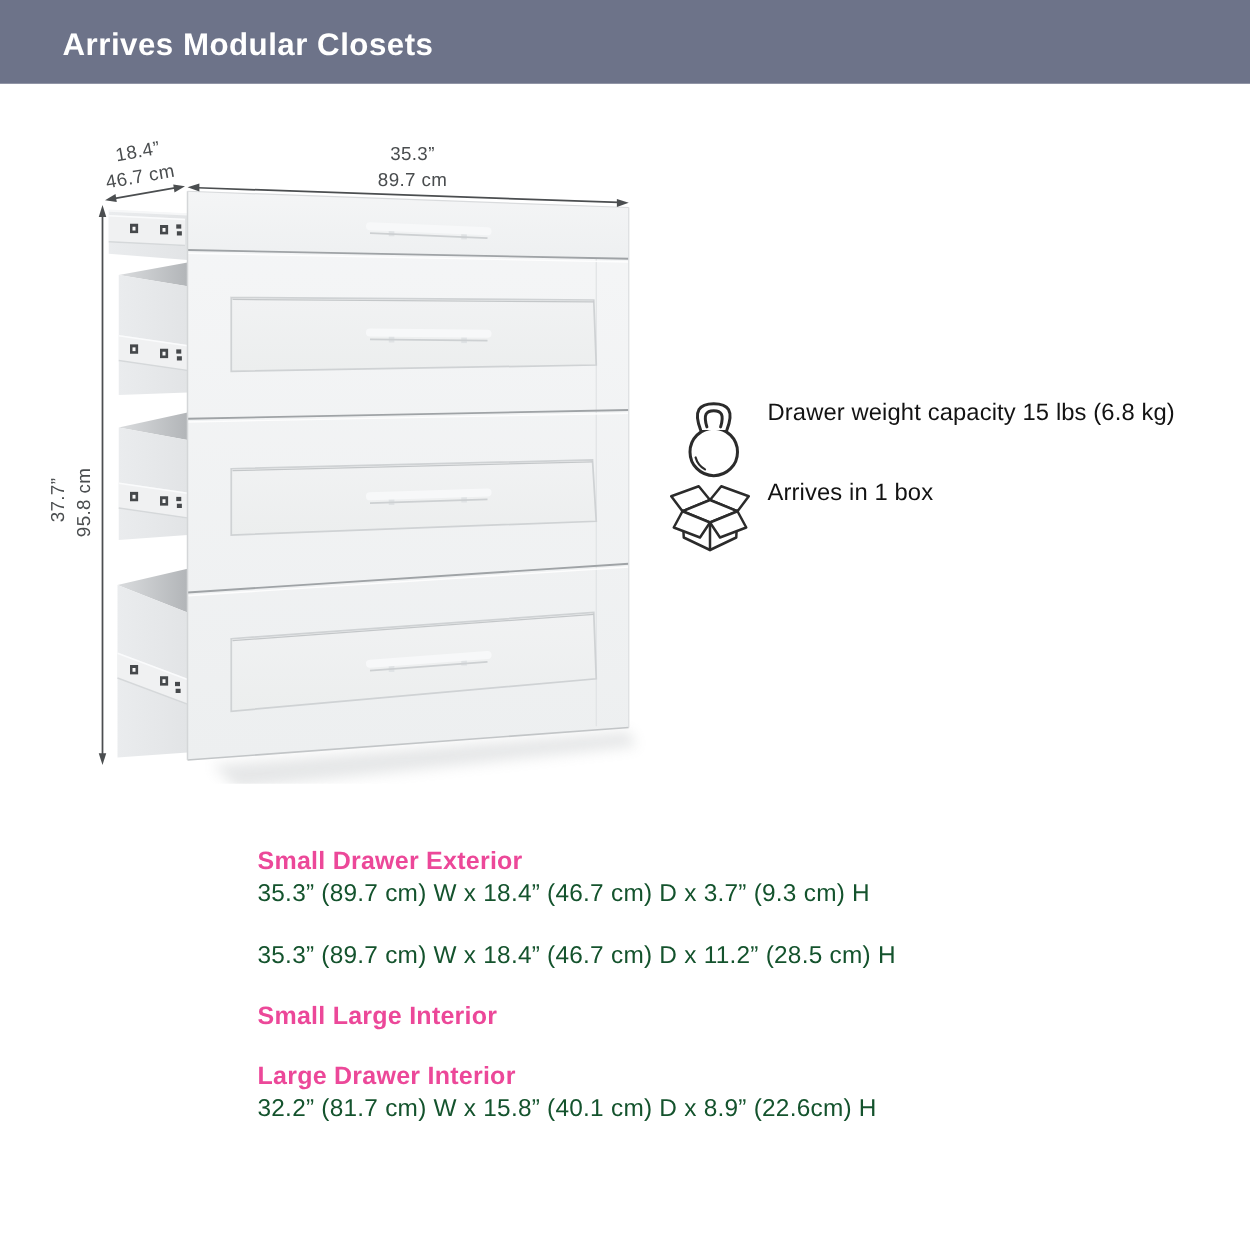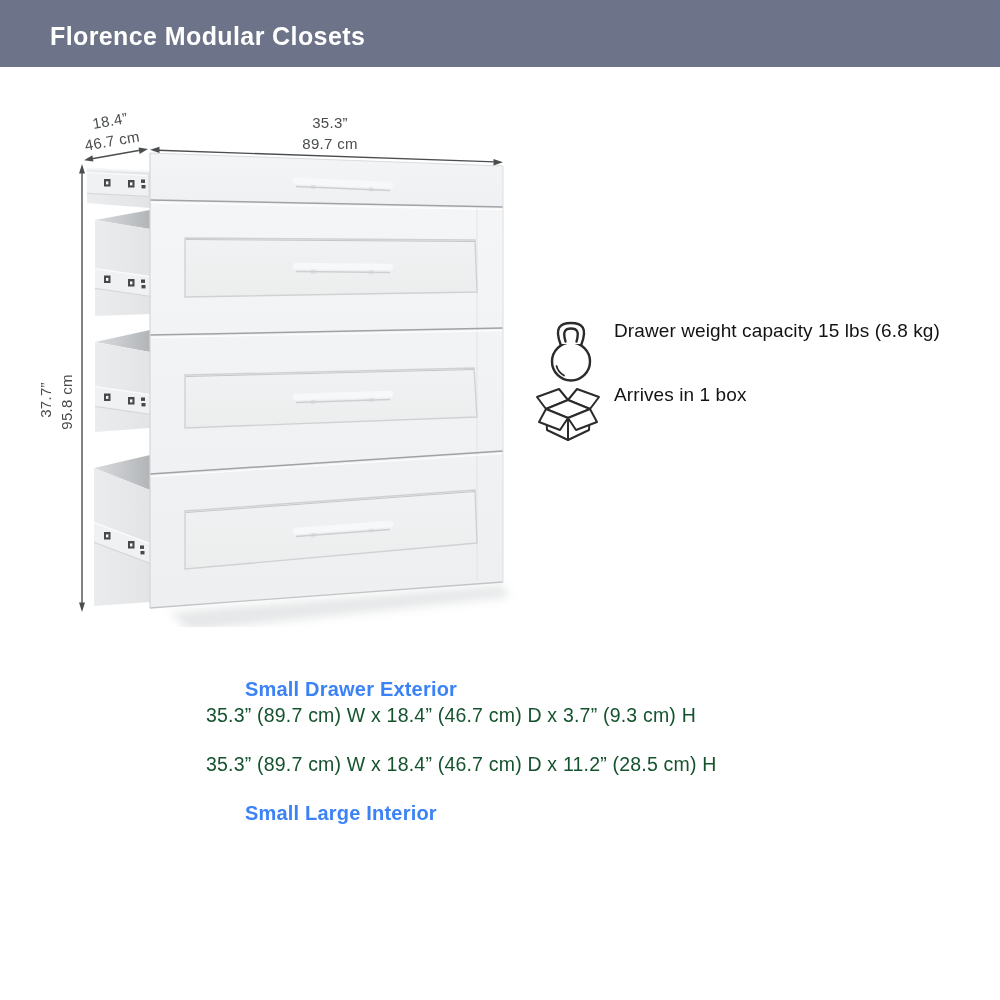--- a/index.html
+++ b/index.html
@@ -12,32 +12,32 @@
   .illustration { position:absolute; left:0; top:67px; width:540px; height:560px; }
 
   .features { position:absolute; left:0; top:0; }
   .feature-row { position:absolute; display:flex; }
   .feature-row.r1 { left:544px; top:320px; gap:16px; }
   .feature-row.r2 { left:534px; top:384px; gap:12px; }
   .feature-label { font-size:19px; color:#131313; letter-spacing:.1px; white-space:nowrap; }
 
   .specs { position:absolute; left:206px; top:676px; width:720px; }
   .spec-block { margin-bottom:22px; }
-  .spec-title { font-size:20px; font-weight:600; color:#3b82f6; line-height:26px; letter-spacing:.2px;margin-left:39px; }
+  .spec-title { font-size:20px; font-weight:600; color:#ec4899; line-height:26px; letter-spacing:.2px; }
   .spec-value { font-size:19.5px; font-weight:400; color:#14532d; line-height:27px; letter-spacing:.2px; white-space:nowrap; }
 
   .dim-text { font-size:15px; font-weight:500; fill:#4a4d4f; letter-spacing:.3px; }
 </style>
 </head>
 <body>
 
 <div class="page">
 
   <div class="header" style="background: rgb(109, 115, 137);">
-    <div class="title">Florence Modular Closets</div>
+    <div class="title">Arrives Modular Closets</div>
   </div>
 
   <svg class="illustration" viewBox="0 67 540 560" width="540" height="560" xmlns="http://www.w3.org/2000/svg">
     <defs>
       <linearGradient id="gFront" x1="0" y1="0" x2="0" y2="1">
         <stop offset="0" stop-color="#f5f6f7"></stop>
           <stop offset="1" stop-color="#edeff0"></stop>
       </linearGradient>
       <linearGradient id="gSlab" x1="0" y1="0" x2="0" y2="1">
         <stop offset="0" stop-color="#f4f5f6"></stop>
@@ -251,15 +251,19 @@
     <div class="spec-block">
       <div class="spec-title">Small Drawer Exterior</div>
       <div class="spec-value">35.3” (89.7 cm) W x 18.4” (46.7 cm) D x 3.7” (9.3 cm) H</div>
     </div>
     <div class="spec-block">
       <div class="spec-value">35.3” (89.7 cm) W x 18.4” (46.7 cm) D x 11.2” (28.5 cm) H</div>
     </div>
     <div class="spec-block">
       <div class="spec-title">Small Large Interior</div>
     </div>
+    <div class="spec-block">
+      <div class="spec-title">Large Drawer Interior</div>
+      <div class="spec-value">32.2” (81.7 cm) W x 15.8” (40.1 cm) D x 8.9” (22.6cm) H</div>
+    </div>
   </div>
 
 </div>
 
 </body></html>

